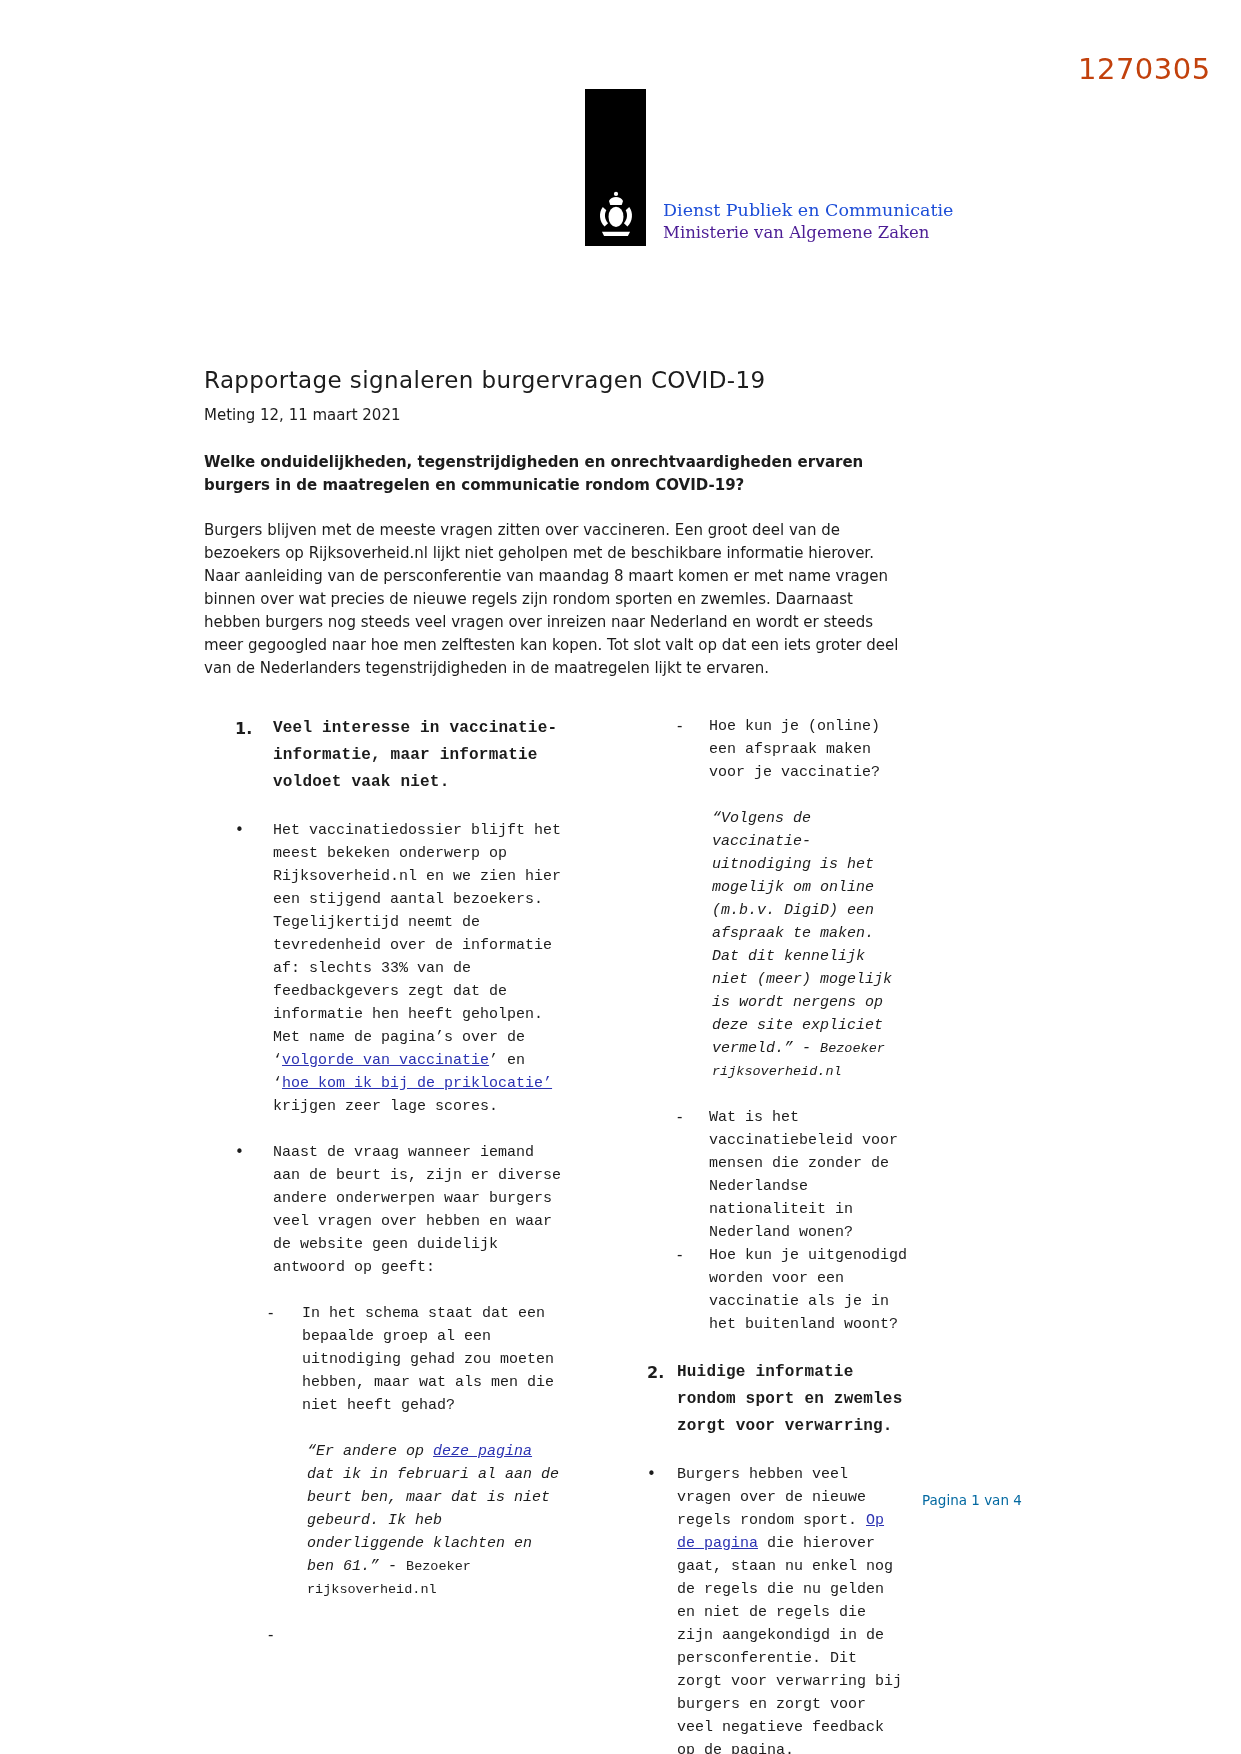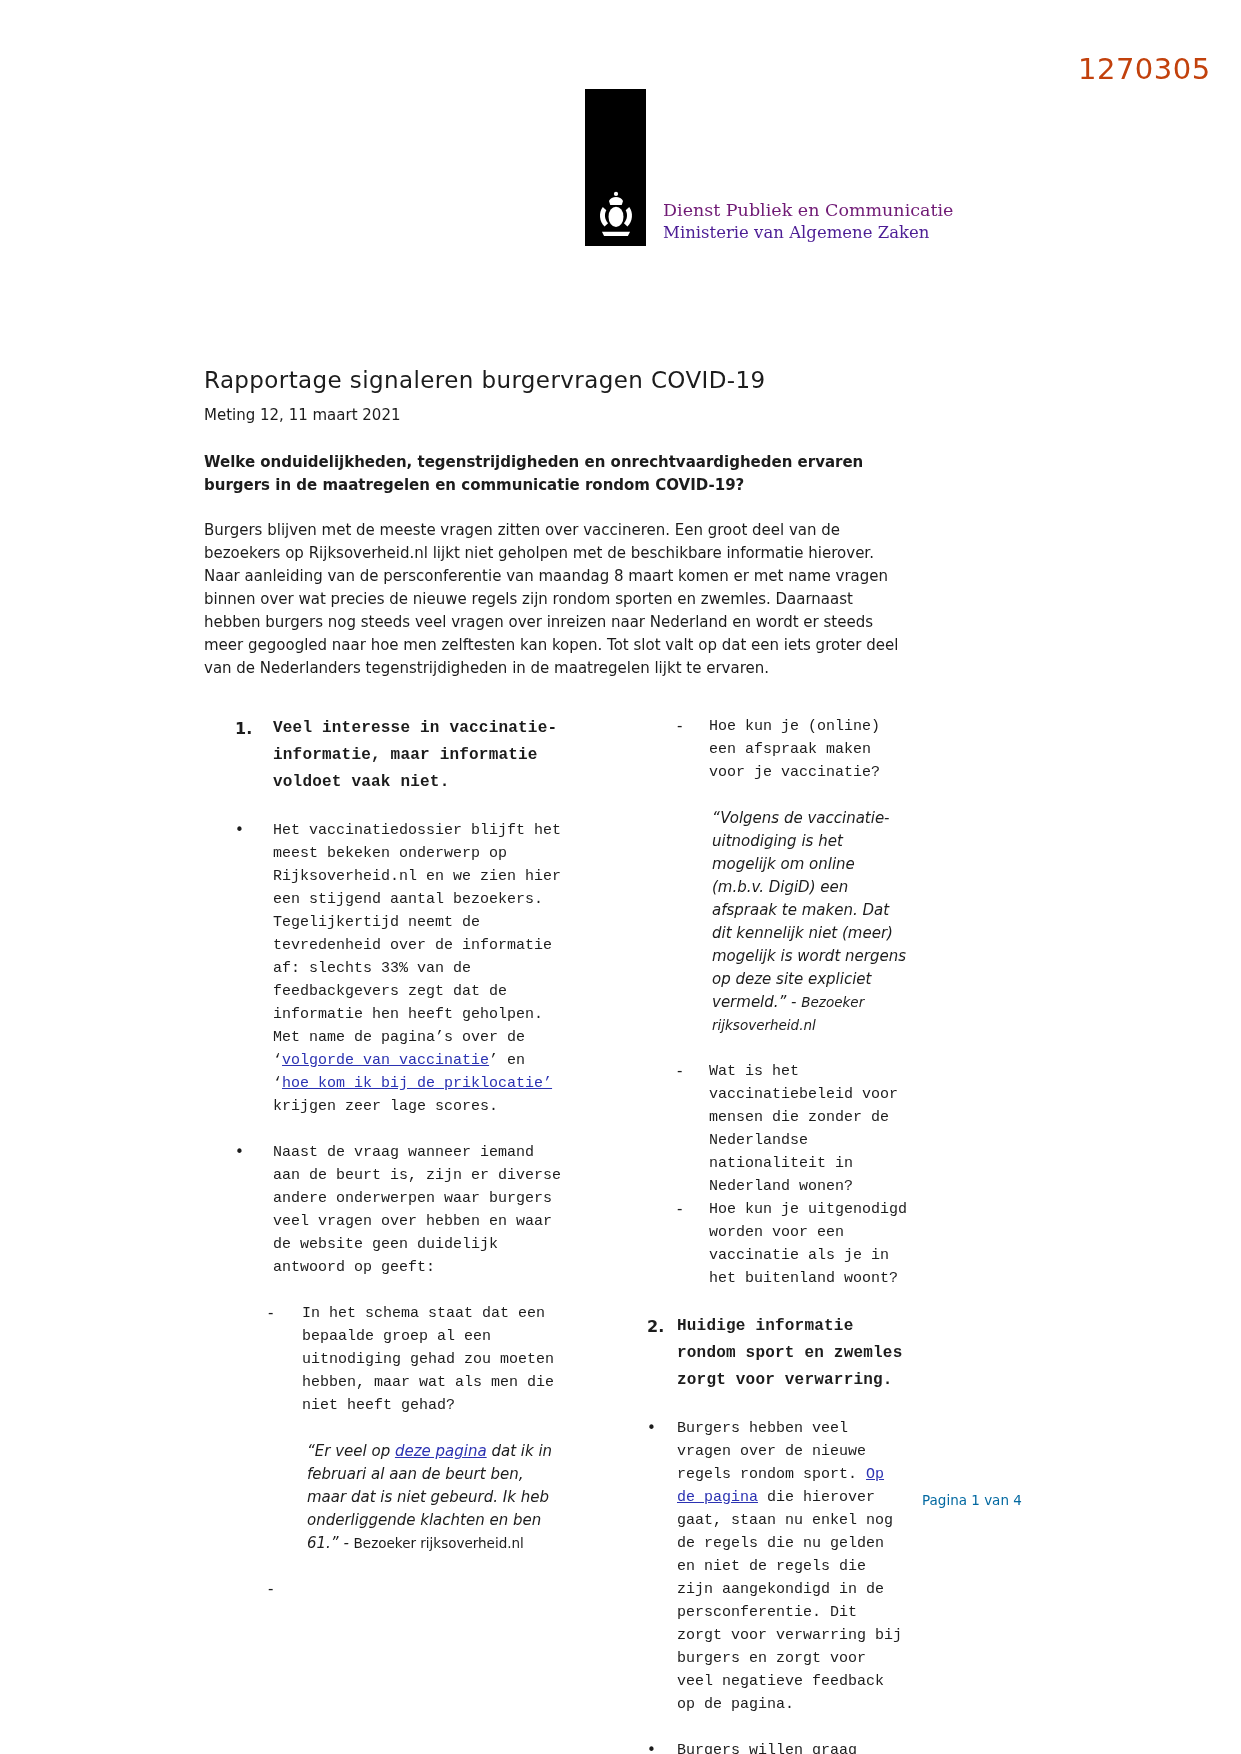--- a/index.html
+++ b/index.html
@@ -14,21 +14,21 @@
   
   .doc-number {
     position:absolute; left:1078px; top:52px;
     font-size:29px; letter-spacing:0.5px; color:#c2410c;
   }
   
   .logo-row { position:absolute; left:585px; top:89px; display:flex; align-items:flex-end; }
   .logo-bar { width:61px; height:157px; background:#000; position:relative; flex:0 0 auto; }
   .logo-bar svg { position:absolute; left:50%; bottom:6px; transform:translateX(-50%); }
   .logo-text { margin-left:17px; padding-bottom:2px; font-family:"DejaVu Serif","Liberation Serif",serif; }
-  .logo-dept { font-size:17.5px; line-height:24px; color:#701a75; }
+  .logo-dept { font-size:17.5px; line-height:24px; color:#1d4ed8; }
   .logo-min  { font-size:16.5px; line-height:22px; color:#4c1d95; }
 
   
   .main { position:absolute; left:204px; top:366px; width:706px; }
   .title { font-size:23px; font-weight:normal; letter-spacing:0.4px; line-height:28px; margin:0 0 11px 0; }
   .dateline { font-size:15px; line-height:20px; margin:0 0 26px 0; }
   .question { font-size:15px; font-weight:bold; line-height:23px; margin:0 0 22px 0; width:700px; }
   .intro { font-size:15px; line-height:23px; margin:0 0 35px 0; width:706px; }
 
   .columns { display:flex; align-items:flex-start; }
@@ -43,21 +43,21 @@
   .col-right .item .mk { flex:0 0 30px; }
   .col-right .sub { margin-left:30px; }
   .col-right .sub .mk { flex:0 0 32px; }
   .no-gap { margin-bottom:0; }
 
   .sec-head { font-size:16px; line-height:27px; font-weight:bold; letter-spacing:0.2px; }
   .sec-head .mk { flex:0 0 38px; }
   .col-right .sec-head { margin-top:4px; }
   .col-right .sec-head .mk { flex:0 0 30px; }
 
-  .quote { margin:0 0 23px 72px; font-style:italic; font-size:15px; line-height:23px; }
+  .quote { margin:0 0 23px 72px; font-style:italic; font-size:15px; line-height:23px;font-family:Liberation Mono, monospace; }
   .col-right .quote { margin-left:65px; }
   .attr-plain  { font-style:normal; font-size:13.5px; }
   .attr-italic { font-size:13.5px; }
 
   a.doclink, .doclink { color:#2b32b2; text-decoration:underline; cursor:pointer; }
 
   .page-footer { position:absolute; left:922px; top:1492px; font-size:13.5px; color:#0369a1; }
 </style>
 </head>
 <body>
@@ -106,21 +106,21 @@
       <div class="item">
         <span class="mk">•</span>
         <span class="txt">Naast de vraag wanneer iemand aan de beurt is, zijn er diverse andere onderwerpen waar burgers veel vragen over hebben en waar de website geen duidelijk antwoord op geeft:</span>
       </div>
 
       <div class="item sub">
         <span class="mk">-</span>
         <span class="txt">In het schema staat dat een bepaalde groep al een uitnodiging gehad zou moeten hebben, maar wat als men die niet heeft gehad?</span>
       </div>
 
-      <div class="quote"><span>“Er veel op </span><a class="doclink">deze pagina</a><span> dat ik in februari al aan de beurt ben, maar dat is niet gebeurd. Ik heb onderliggende klachten en ben 61.” - </span><span class="attr-plain">Bezoeker rijksoverheid.nl</span></div>
+      <div class="quote"><span>“Er andere op </span><a class="doclink">deze pagina</a><span> dat ik in februari al aan de beurt ben, maar dat is niet gebeurd. Ik heb onderliggende klachten en ben 61.” - </span><span class="attr-plain">Bezoeker rijksoverheid.nl</span></div>
 
       <div class="item sub">
         <span class="mk">-</span>
       </div>
 
     </div>
 
     <div class="col-right">
 
       <div class="item sub">

